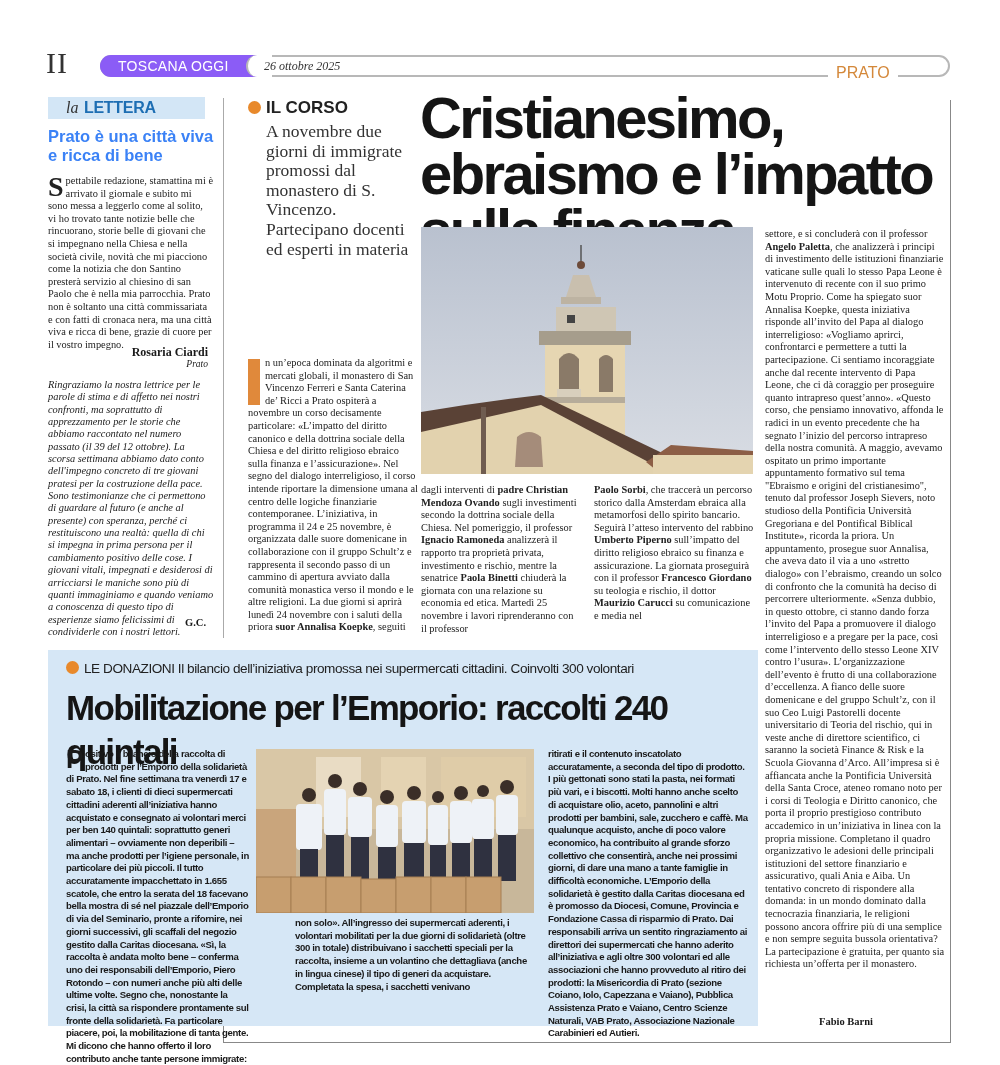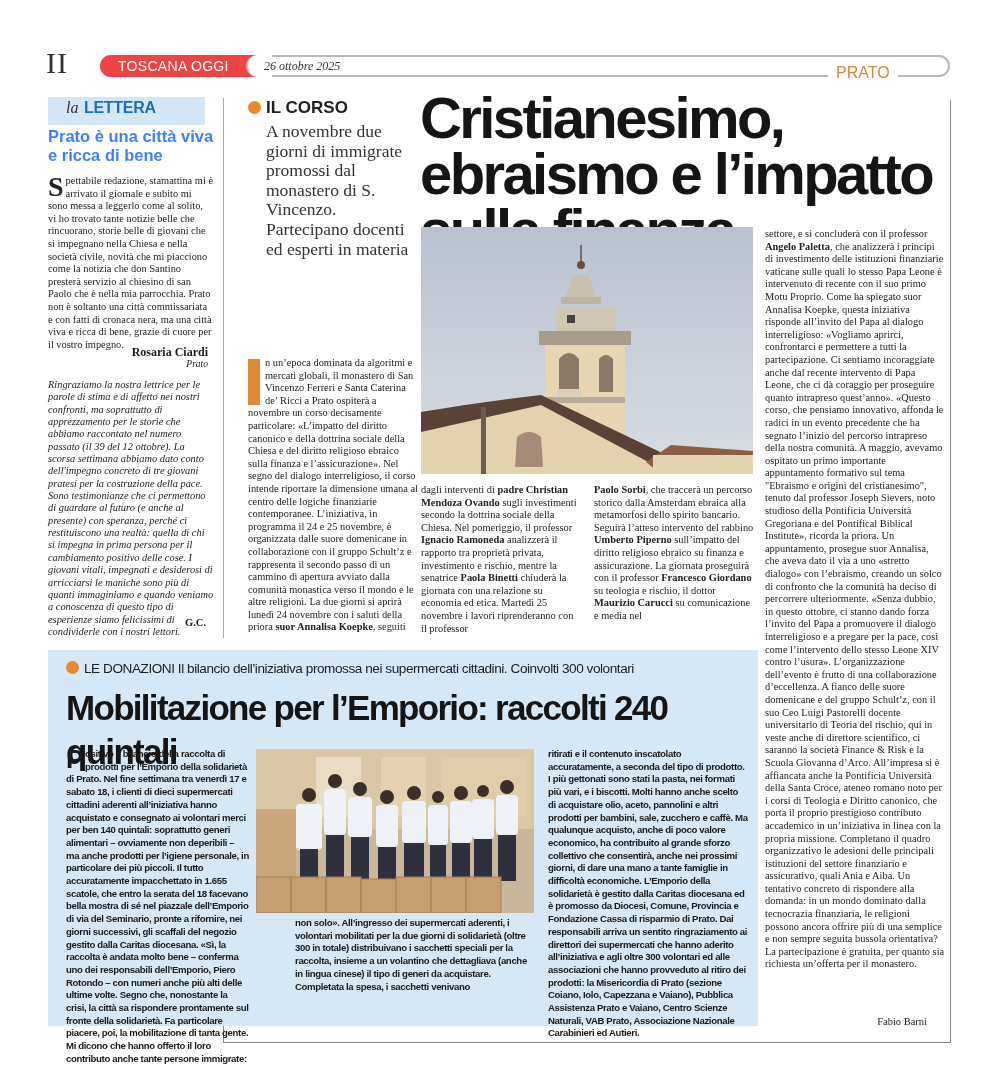--- a/index.html
+++ b/index.html
@@ -2,26 +2,26 @@
 <html><head>
 <meta charset="utf-8">
 <style>
 *{box-sizing:border-box;margin:0;padding:0}
 html,body{width:1000px;height:1065px;background:#fff;overflow:hidden}
 body{position:relative;font-family:"Liberation Serif","DejaVu Serif",serif;color:#1a1a1a}
 .abs{position:absolute}
 
 #pagenum{left:46px;top:46px;font-size:30px;font-family:"Liberation Serif",serif;color:#333;line-height:34px;letter-spacing:1px}
 #band{left:100px;top:55px;width:850px;height:22px;border:2px solid #b8b8b8;border-radius:12px;background:#fff}
-#paper-pill{left:100px;top:55px;width:160px;height:22px;background:#ef4444;border-radius:12px 0 0 12px;color:#fff;font-family:"Liberation Sans",sans-serif;font-size:14px;line-height:22px;padding-left:18px;letter-spacing:.3px}
+#paper-pill{left:100px;top:55px;width:160px;height:22px;background:#8b5cf6;border-radius:12px 0 0 12px;color:#fff;font-family:"Liberation Sans",sans-serif;font-size:14px;line-height:22px;padding-left:18px;letter-spacing:.3px}
 #paper-pill:after{content:"";position:absolute;right:-12px;top:0;width:24px;height:22px;background:#fff;border-radius:12px 0 0 12px;border-left:2px solid #b8b8b8}
 #date{left:264px;top:57px;font-style:italic;font-size:12px;color:#333;line-height:18px}
 #section{left:828px;top:64px;background:#fff;padding:0 8px;color:#d4883a;font-family:"Liberation Sans",sans-serif;font-size:16px;line-height:18px}
 
-#lettera-tag{left:48px;top:97px;width:157px;height:28px;background:#d3e6f6}
+#lettera-tag{left:48px;top:97px;width:157px;height:22px;background:#d3e6f6}
 #lettera-tag .la{position:absolute;left:18px;top:0;font-style:italic;font-size:16px;line-height:22px;color:#333}
 #lettera-tag .lt{position:absolute;left:36px;top:0;font-family:"Liberation Sans",sans-serif;font-weight:bold;font-size:16px;line-height:22px;color:#1d6eb3;letter-spacing:-.3px}
 #lettera-title{left:48px;top:127px;width:170px;font-family:"Liberation Sans",sans-serif;font-weight:bold;font-size:16.5px;line-height:19px;color:#3b82f6}
 .body9{font-size:10.4px;line-height:12.6px;color:#222}
 #lettera-text{left:48px;top:175px;width:165px}
 #lettera-text .drop{float:left;font-size:28px;line-height:22px;font-weight:bold;margin:1px 2px 0 0}
 #lettera-sign{left:48px;top:346px;width:160px;text-align:right;font-weight:bold;font-size:12px;line-height:12px}
 #lettera-place{left:48px;top:358px;width:160px;text-align:right;font-style:italic;font-size:9.5px;line-height:12px}
 #reply-text{left:48px;top:379px;width:166px;font-style:italic;font-size:10.4px;line-height:12.35px}
 #reply-sign{left:48px;top:617px;width:158px;text-align:right;font-weight:bold;font-size:10.5px}
@@ -30,21 +30,21 @@
 #corso-kicker{left:248px;top:98px;font-family:"Liberation Sans",sans-serif;font-weight:bold;font-size:17px;line-height:20px;color:#222}
 .dot{display:inline-block;width:13px;height:13px;border-radius:50%;background:#e8892b;margin-right:5px;vertical-align:-1px}
 #corso-sub{left:266px;top:122px;width:150px;font-size:17.5px;line-height:19.6px;color:#333}
 #headline{left:420px;top:90px;width:520px;font-family:Liberation Sans, sans-serif;font-weight:bold;font-size:58px;line-height:56px;letter-spacing:-2.6px;color:#151515}
 #photo1{left:421px;top:227px;width:332px;height:247px;overflow:hidden;background:#c9ced8}
 #art-c1{left:248px;top:357px;width:172px}
 #art-c1 .drop{float:left;width:12px;height:46px;background:#e0893b;color:#e0893b;margin:2px 5px 0 0}
 #art-c2{left:421px;top:484px;width:160px}
 #art-c3{left:594px;top:484px;width:160px}
 #art-c4{left:765px;top:228px;width:180px}
-#art-sign{left:765px;top:1016px;width:162px;text-align:right;font-weight:normal;font-size:10.5px}
+#art-sign{left:765px;top:1016px;width:162px;text-align:center;font-weight:bold;font-size:10.5px}
 #rborder-v{left:950px;top:100px;width:1px;height:943px;background:#888}
 #rborder-h{left:223px;top:1042px;width:728px;height:1px;background:#888}
 #vdiv-l{left:223px;top:1026px;width:1px;height:17px;background:#888}
 
 #don-box{left:48px;top:650px;width:710px;height:376px;background:#d6e7f6}
 #don-kicker{left:66px;top:660px;width:690px;font-family:"Liberation Sans",sans-serif;font-size:13.6px;line-height:17px;color:#222;letter-spacing:-.45px}
 #don-kicker b{font-weight:normal}
 #don-title{left:66px;top:686px;width:690px;font-family:"Liberation Sans",sans-serif;font-weight:bold;font-size:35px;line-height:44px;letter-spacing:-1.7px;color:#151515}
 .sans9{font-family:"Liberation Sans",sans-serif;font-weight:bold;font-size:9.6px;line-height:12.7px;color:#1a1a1a;letter-spacing:-.35px}
 #don-c1{left:66px;top:748px;width:183px}

